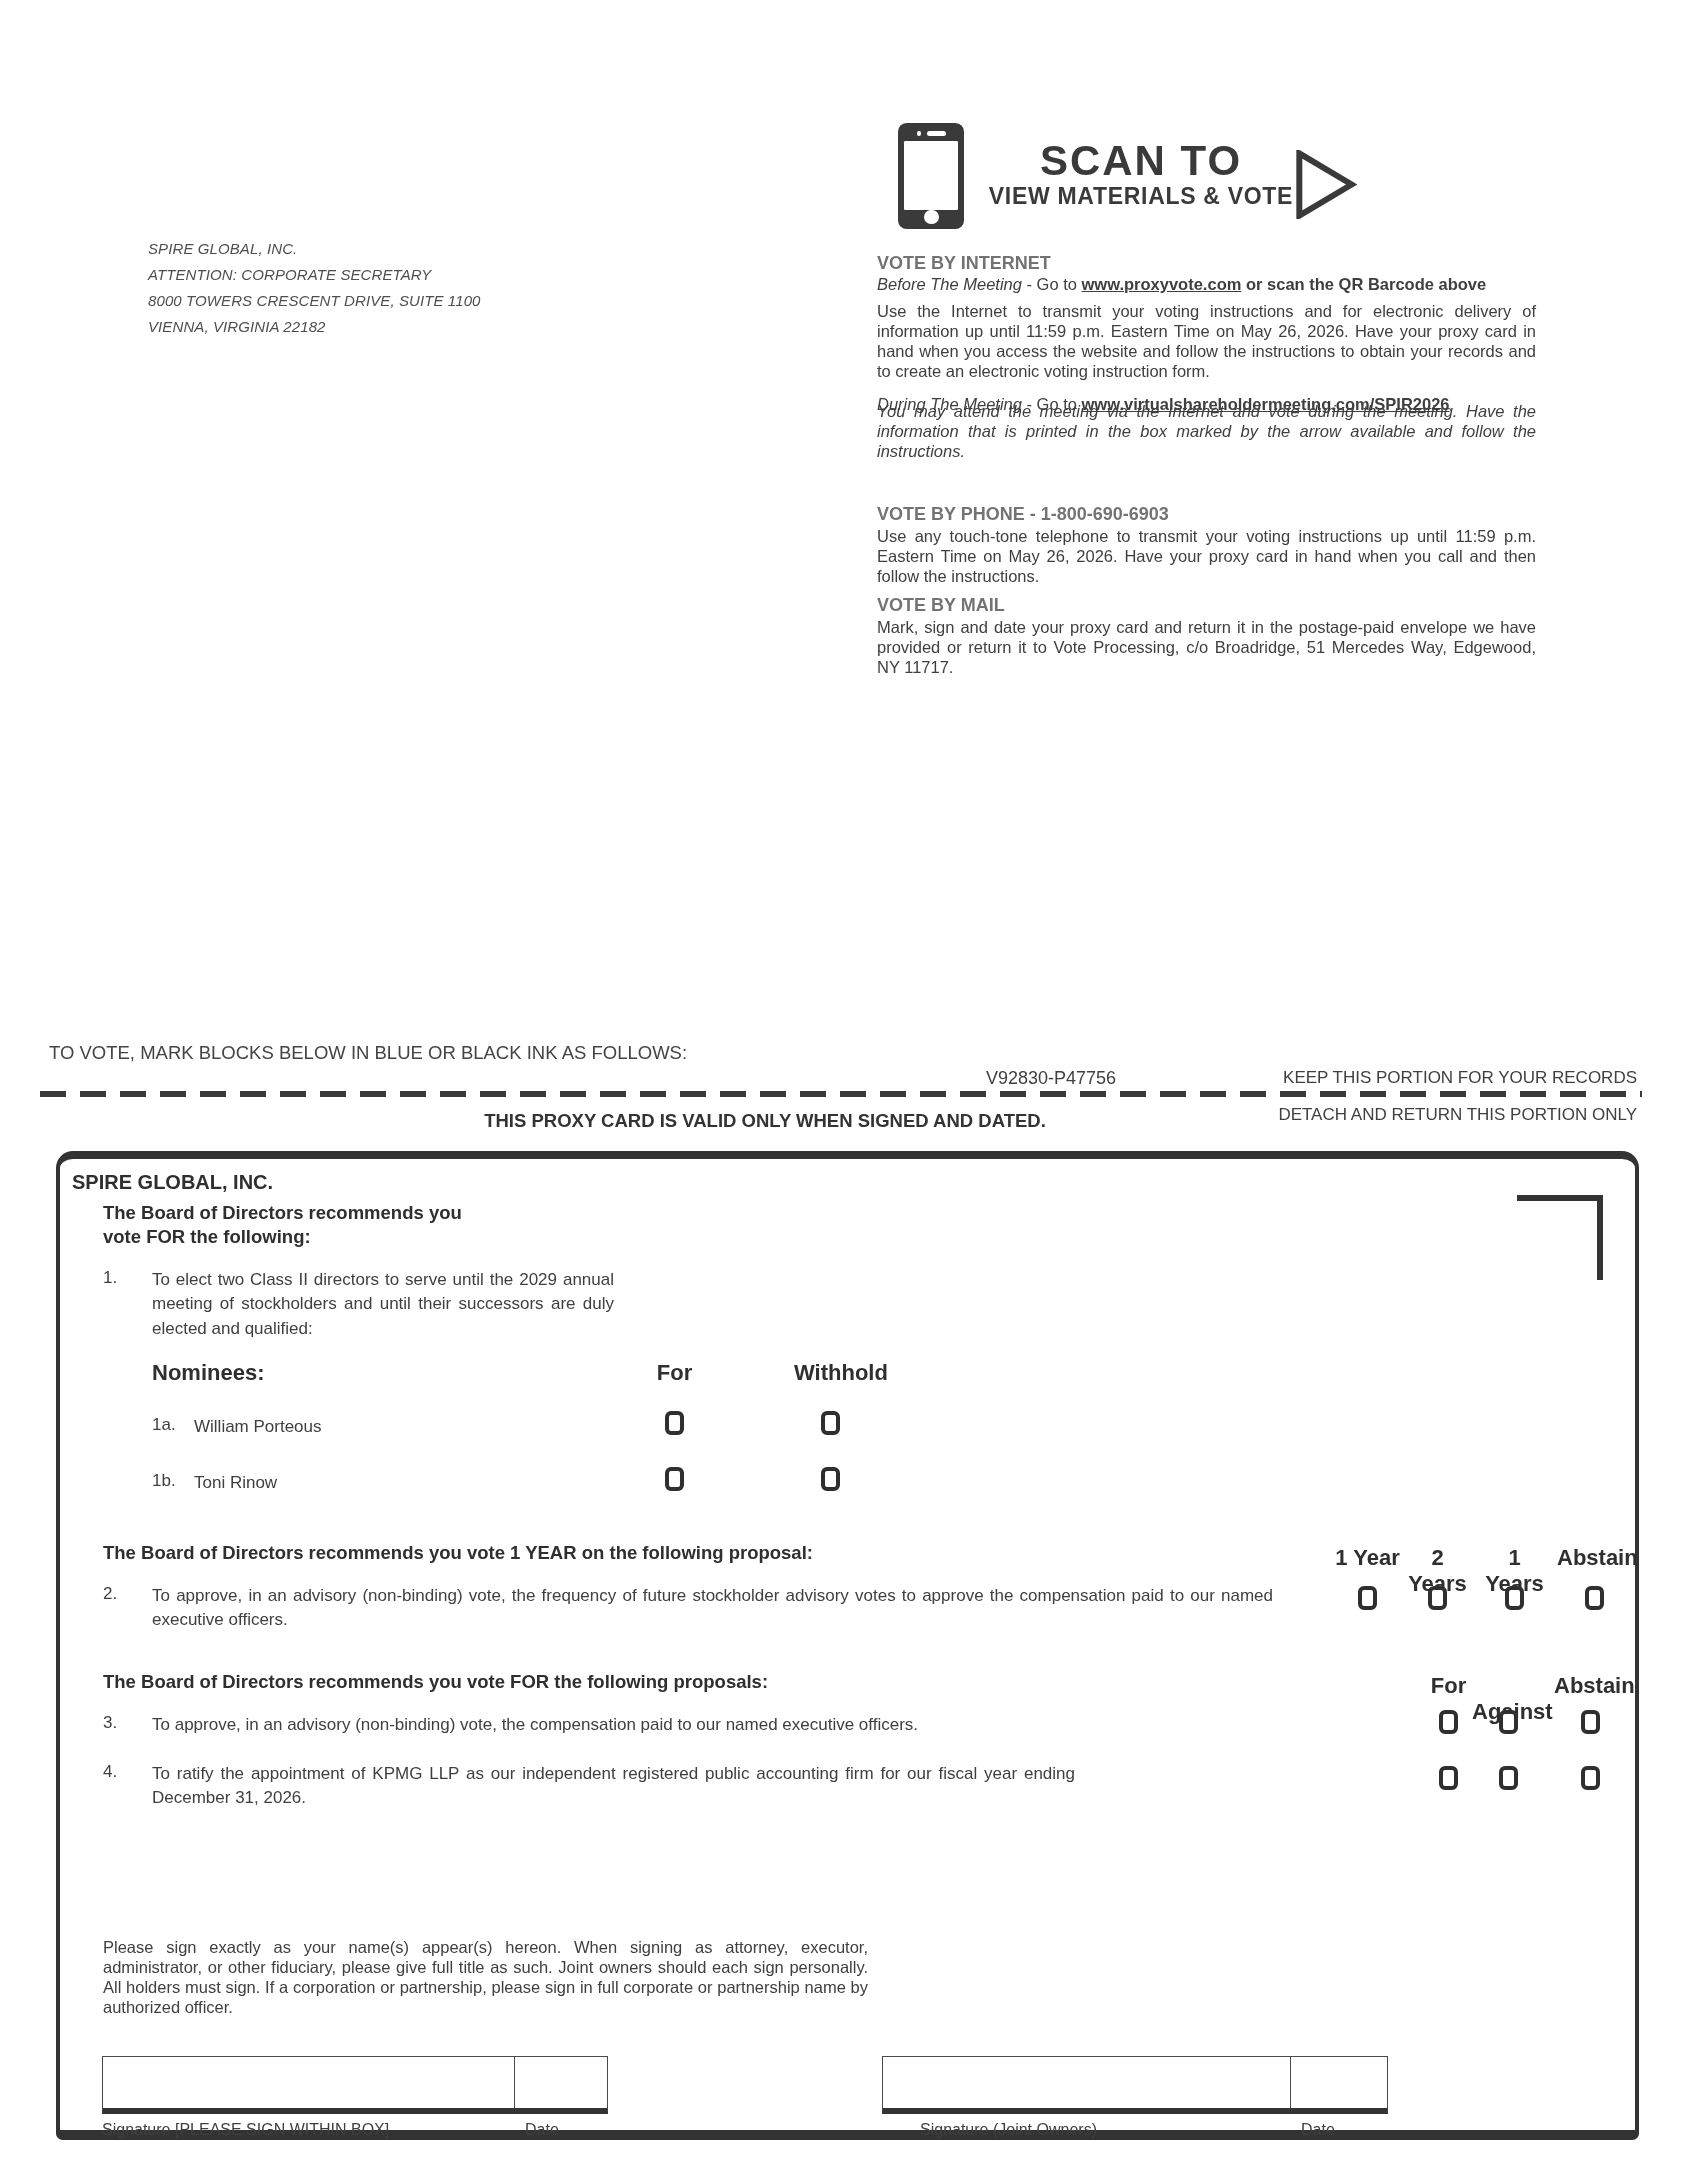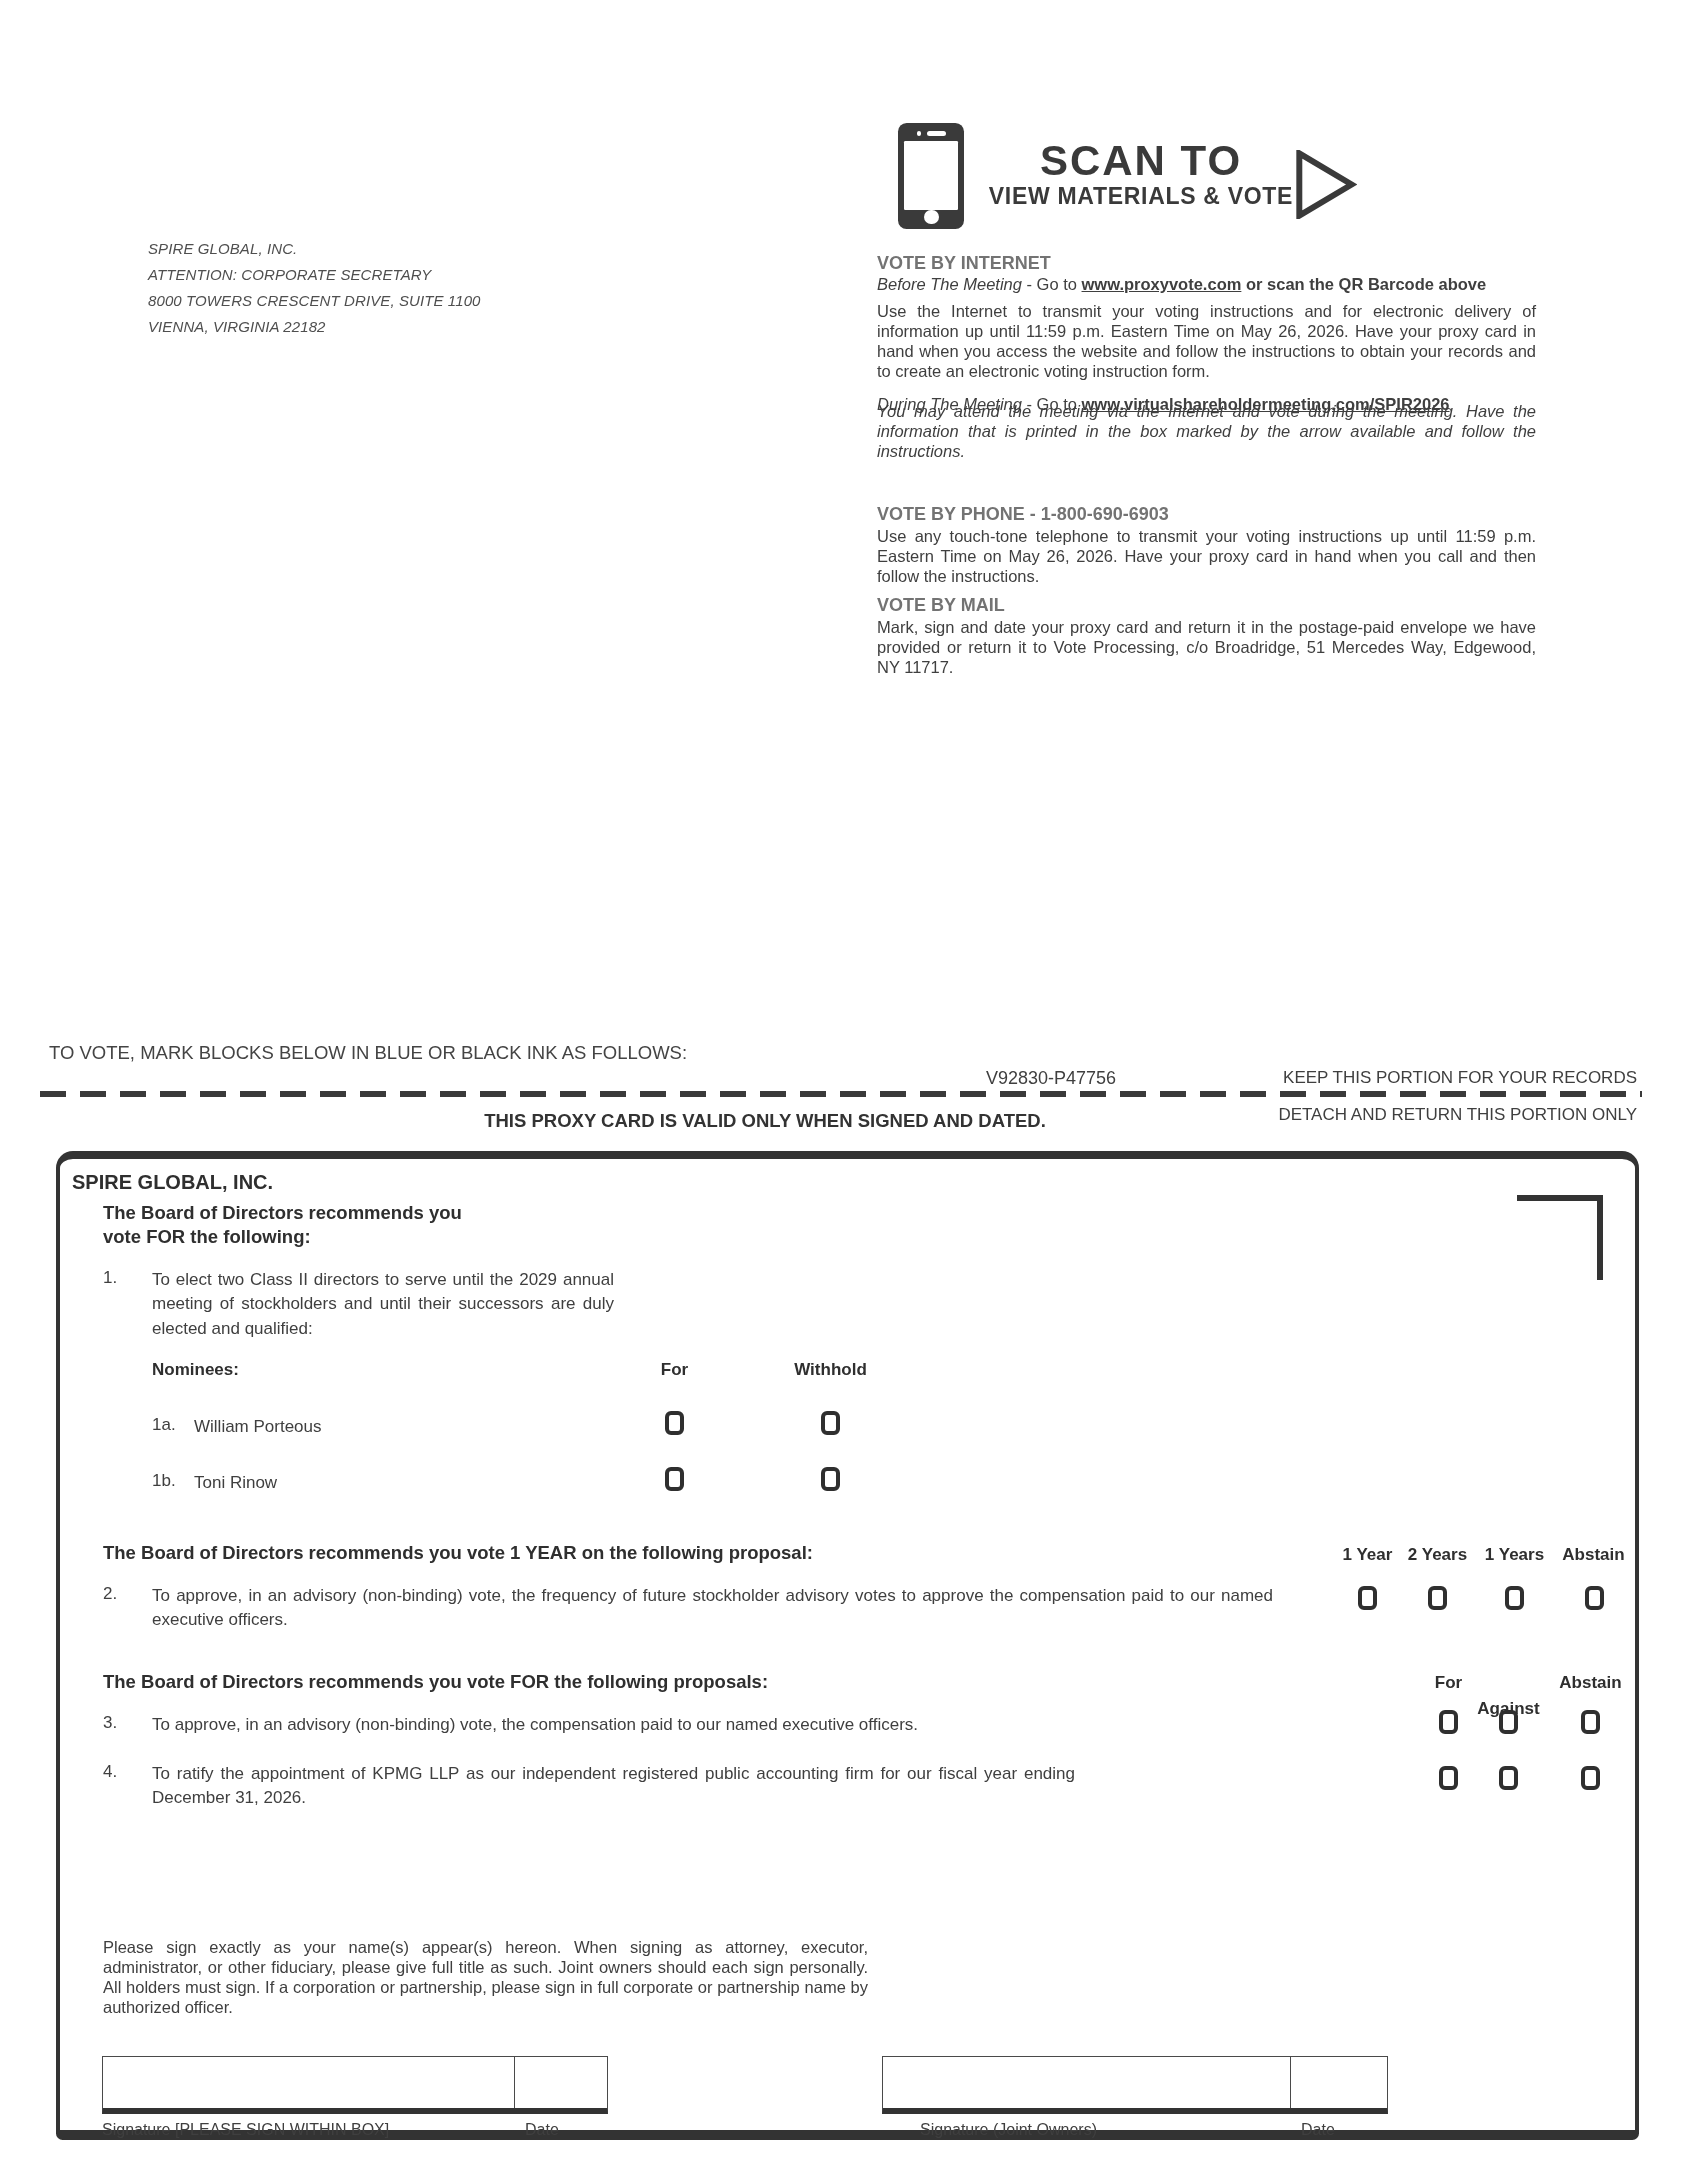--- a/index.html
+++ b/index.html
@@ -31,21 +31,21 @@
   .keep{left:923px;top:1068px;width:714px;text-align:right;font-size:17px;color:#3f3f3f;}
   .dashes{left:40px;top:1091px;width:1602px;height:6px;background:repeating-linear-gradient(90deg,#3a3a3a 0 26px,transparent 26px 40px);}
   .valid{left:765px;top:1110px;transform:translateX(-50%);font-size:18.5px;font-weight:bold;color:#333;white-space:nowrap;}
   .detachnote{left:923px;top:1105px;width:714px;text-align:right;font-size:17px;color:#3f3f3f;}
   
   .card{left:56px;top:1151px;width:1583px;height:989px;border:4px solid #333;border-top-width:8.6px;border-bottom-width:10px;border-radius:17px 17px 6.6px 6.6px;box-sizing:border-box;background:#fff;}
   .card .company{left:12px;top:12px;font-size:20px;font-weight:bold;color:#2f2f2f;}
   .rec{font-size:18.5px;font-weight:bold;line-height:24.4px;color:#2f2f2f;}
   .itemnum{font-size:17px;color:#3f3f3f;}
   .itemtext{font-size:17px;line-height:24.4px;color:#3f3f3f;}
-  .colhead{font-size:17px;font-weight:bold;color:#2f2f2f;text-align:center;}
+  .colhead{font-size:22px;font-weight:bold;color:#2f2f2f;text-align:center;}
   .cb{position:absolute;box-sizing:border-box;width:18.5px;height:24.4px;border:4px solid #2f2f2f;border-radius:6px;background:#fff;}
   .corner{left:1457px;top:36px;width:80px;height:79px;border-top:6px solid #333;border-right:6px solid #333;}
   .signote{font-size:16.5px;line-height:20px;color:#3f3f3f;}
   .sigbox{position:absolute;height:58px;border:1.3px solid #4a4a4a;border-bottom:6px solid #333;box-sizing:border-box;background:#fff;}
   .sigdiv{position:absolute;top:0;bottom:0;width:1.3px;background:#4a4a4a;}
   .siglabel{font-size:16px;color:#3f3f3f;}
 </style>
 </head>
 <body>
 

